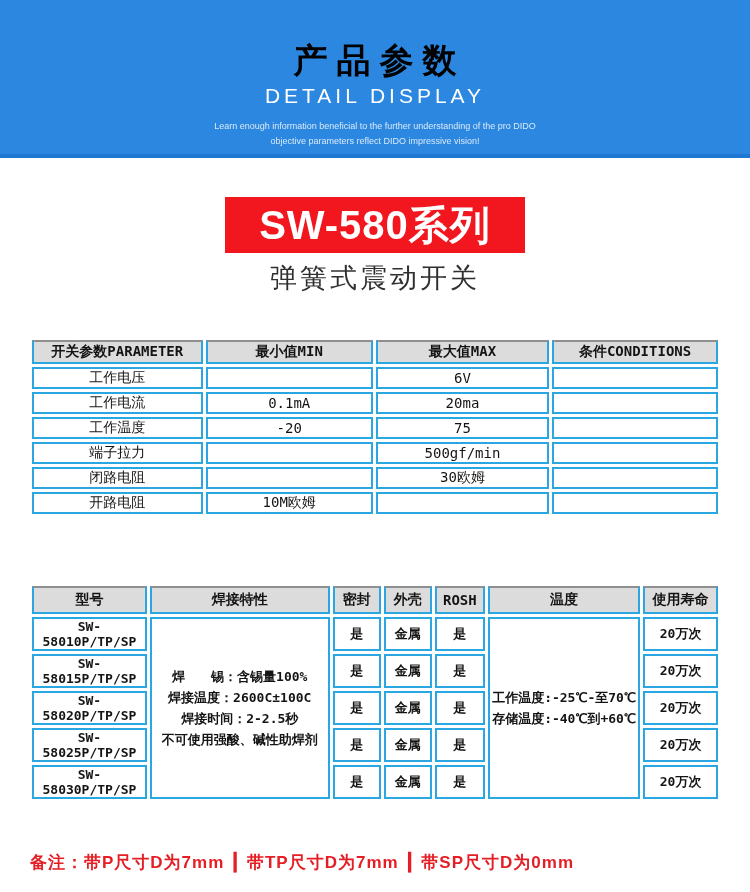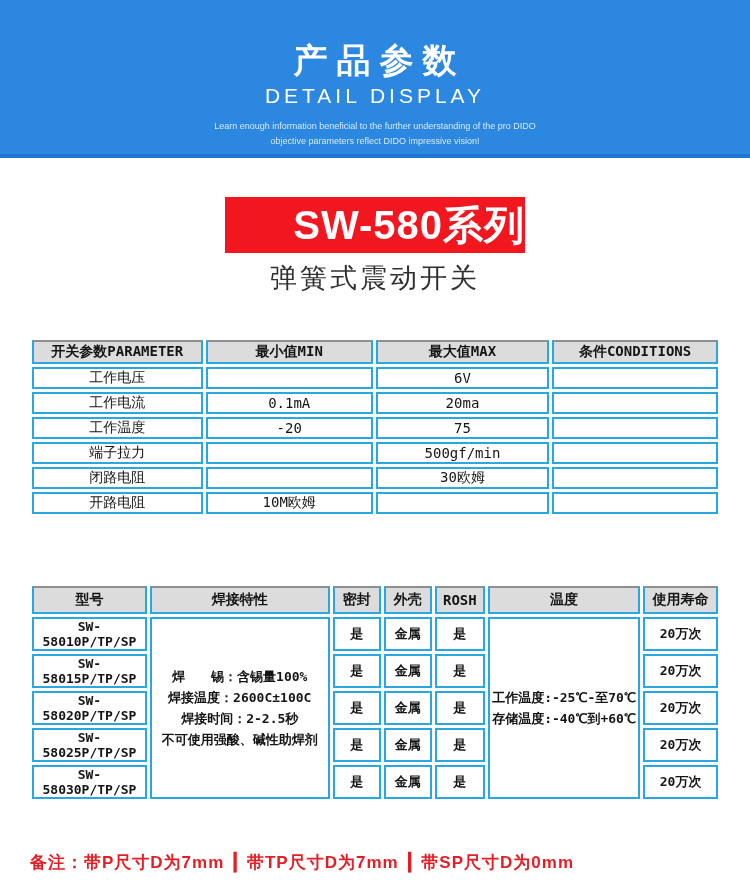--- a/index.html
+++ b/index.html
@@ -15,21 +15,21 @@
   
   .hero {
     height: 158px;
     background: #2b87e0;
     border-bottom: 4px solid #1e78d2;
     text-align: center;
     overflow: hidden;
   }
   .hero-title {
     margin-top: 42px;
-    color: #ffffff;
+    color: #000000;
     font-size: 34px;
     font-weight: bold;
     letter-spacing: 9px;
     text-indent: 9px;
     line-height: 36px;
   }
   .hero-sub {
     margin-top: 7px;
     color: #ffffff;
     font-size: 21px;
@@ -45,21 +45,21 @@
 
   
   .series-banner {
     width: 300px;
     height: 56px;
     margin: 39px auto 0 auto;
     background: #f2161f;
     color: #ffffff;
     font-size: 40px;
     font-weight: bold;
-    text-align: right;
+    text-align: center;
     line-height: 56px;
     letter-spacing: 1px;
   }
   .series-subtitle {
     margin-top: 9px;
     text-align: center;
     color: #2f2f2f;
     font-size: 27px;
     letter-spacing: 3px;
     line-height: 32px;

